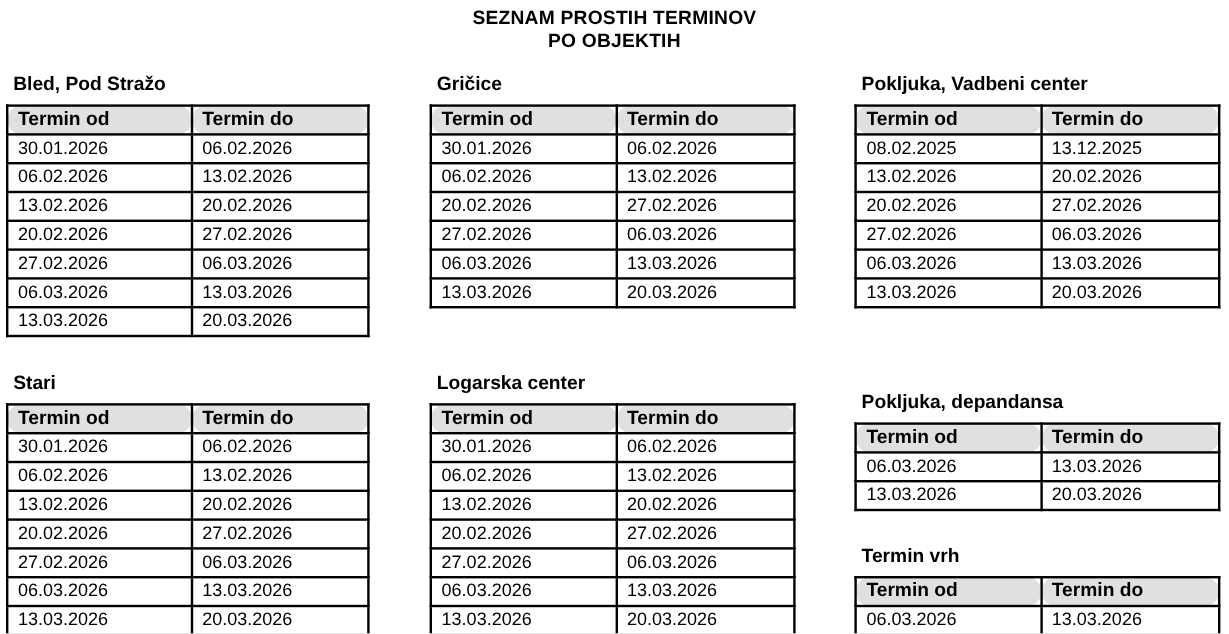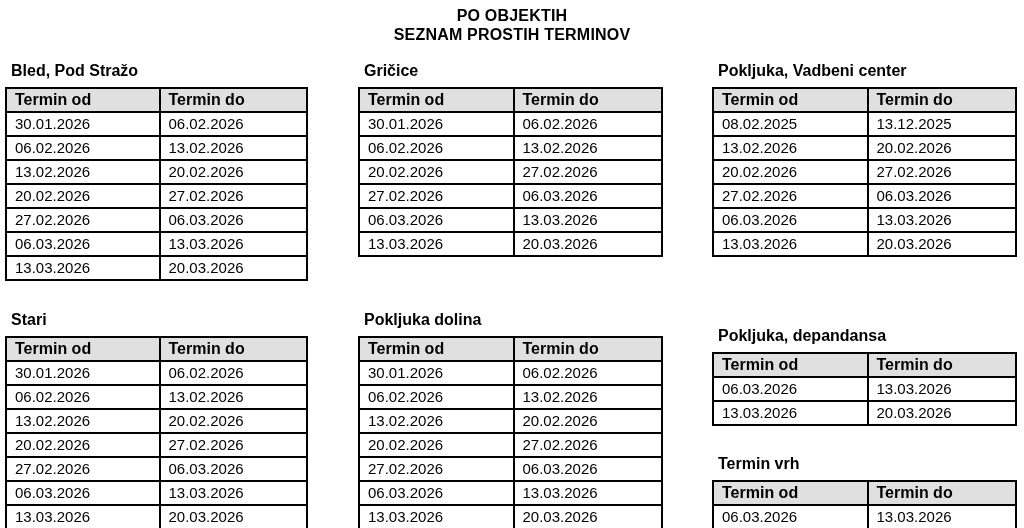--- a/index.html
+++ b/index.html
@@ -56,38 +56,39 @@
     line-height: 20px;
     padding: 1px 4px 1px 8px;
     text-align: left;
     overflow: hidden;
     white-space: nowrap;
   }
   table.termin-table th {
     background: var(--header-bg, #e0e0e0);
     font-weight: bold;
     font-size: 16px;
+    border-radius: 12px;
   }
   table.termin-table col.c1 { width: 51%; }
   table.termin-table col.c2 { width: 49%; }
 
   
   #col1 .section + .section { margin-top: 28px; }
   #col2 .section + .section { margin-top: 52px; }
   #col3 .section:nth-of-type(2) { margin-top: 68px; }
   #col3 .section:nth-of-type(3) { margin-top: 27px; }
 </style>
 </head>
 <body>
 
 <div class="page">
 
   <div class="main-title">
+    <div>SEZNAM PROSTIH TERMINOV</div>
     <div>PO OBJEKTIH</div>
-    <div>SEZNAM PROSTIH TERMINOV</div>
   </div>
 
   <div class="col" id="col1">
   <div class="section">
     <div class="section-title">Bled, Pod Stražo</div>
     <table class="termin-table">
       <colgroup>
             <col class="c1">
             <col class="c2">
           </colgroup>
@@ -213,21 +214,21 @@
             </tr>
             <tr>
               <td>13.03.2026</td>
               <td>20.03.2026</td>
             </tr>
           </tbody>
     </table>
   </div>
 
   <div class="section">
-    <div class="section-title">Pokljuka dolina</div>
+    <div class="section-title">Logarska center</div>
     <table class="termin-table">
       <colgroup>
             <col class="c1">
             <col class="c2">
           </colgroup>
       <thead>
         <tr>
           <th>Termin od</th>
           <th>Termin do</th>
         </tr>

